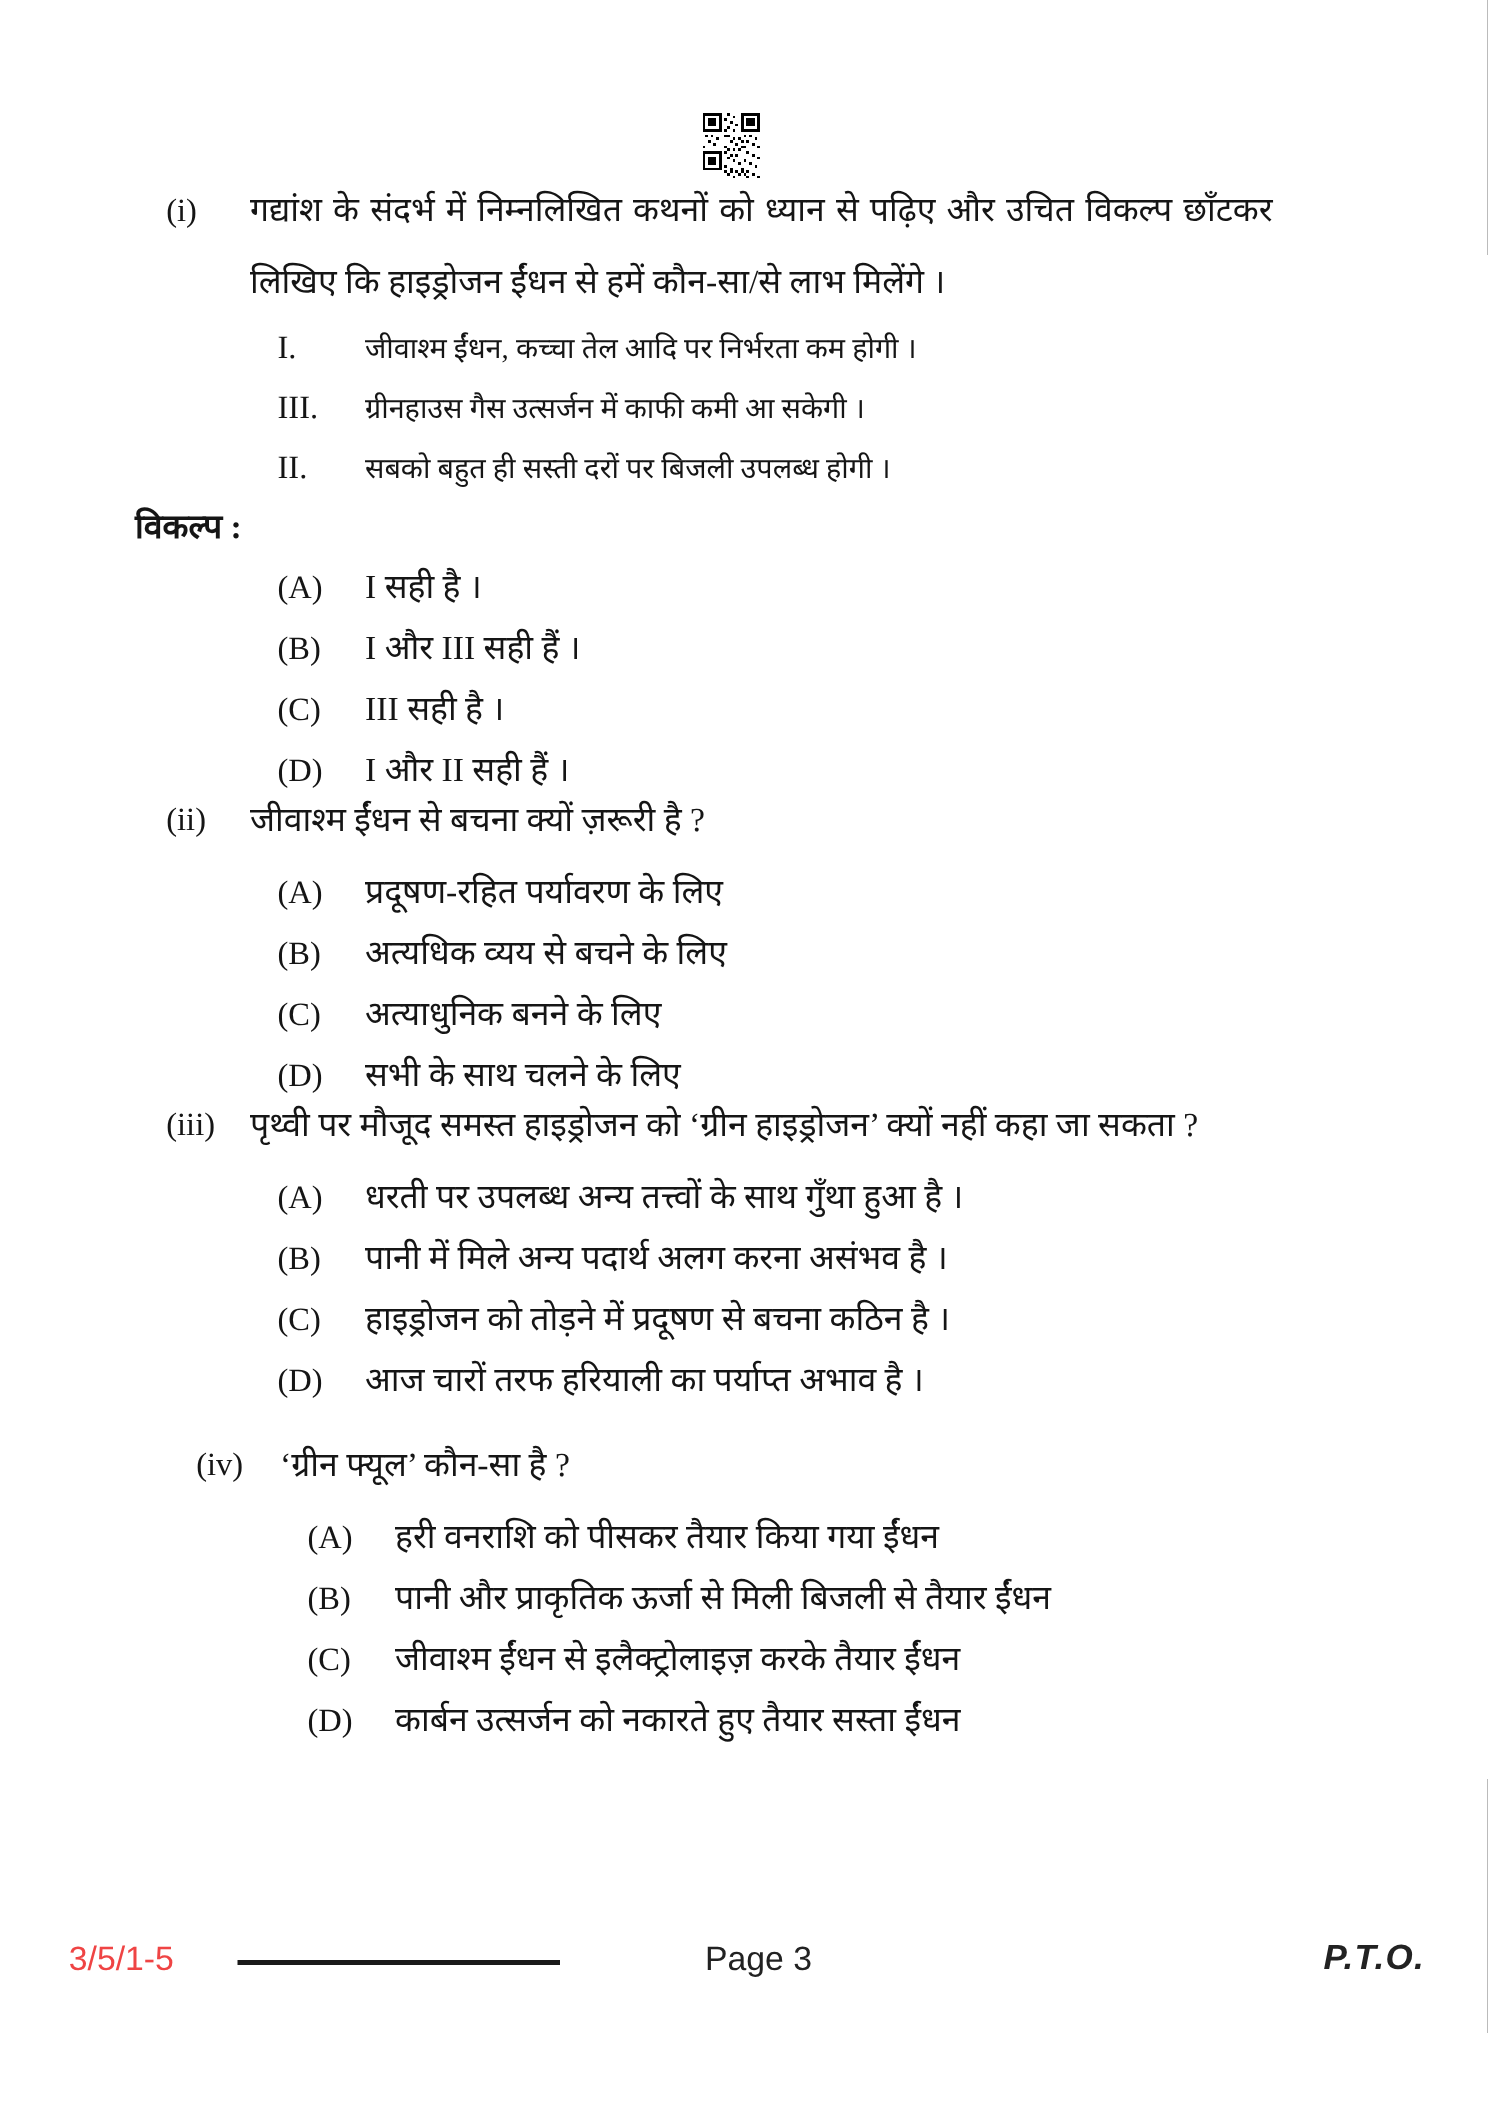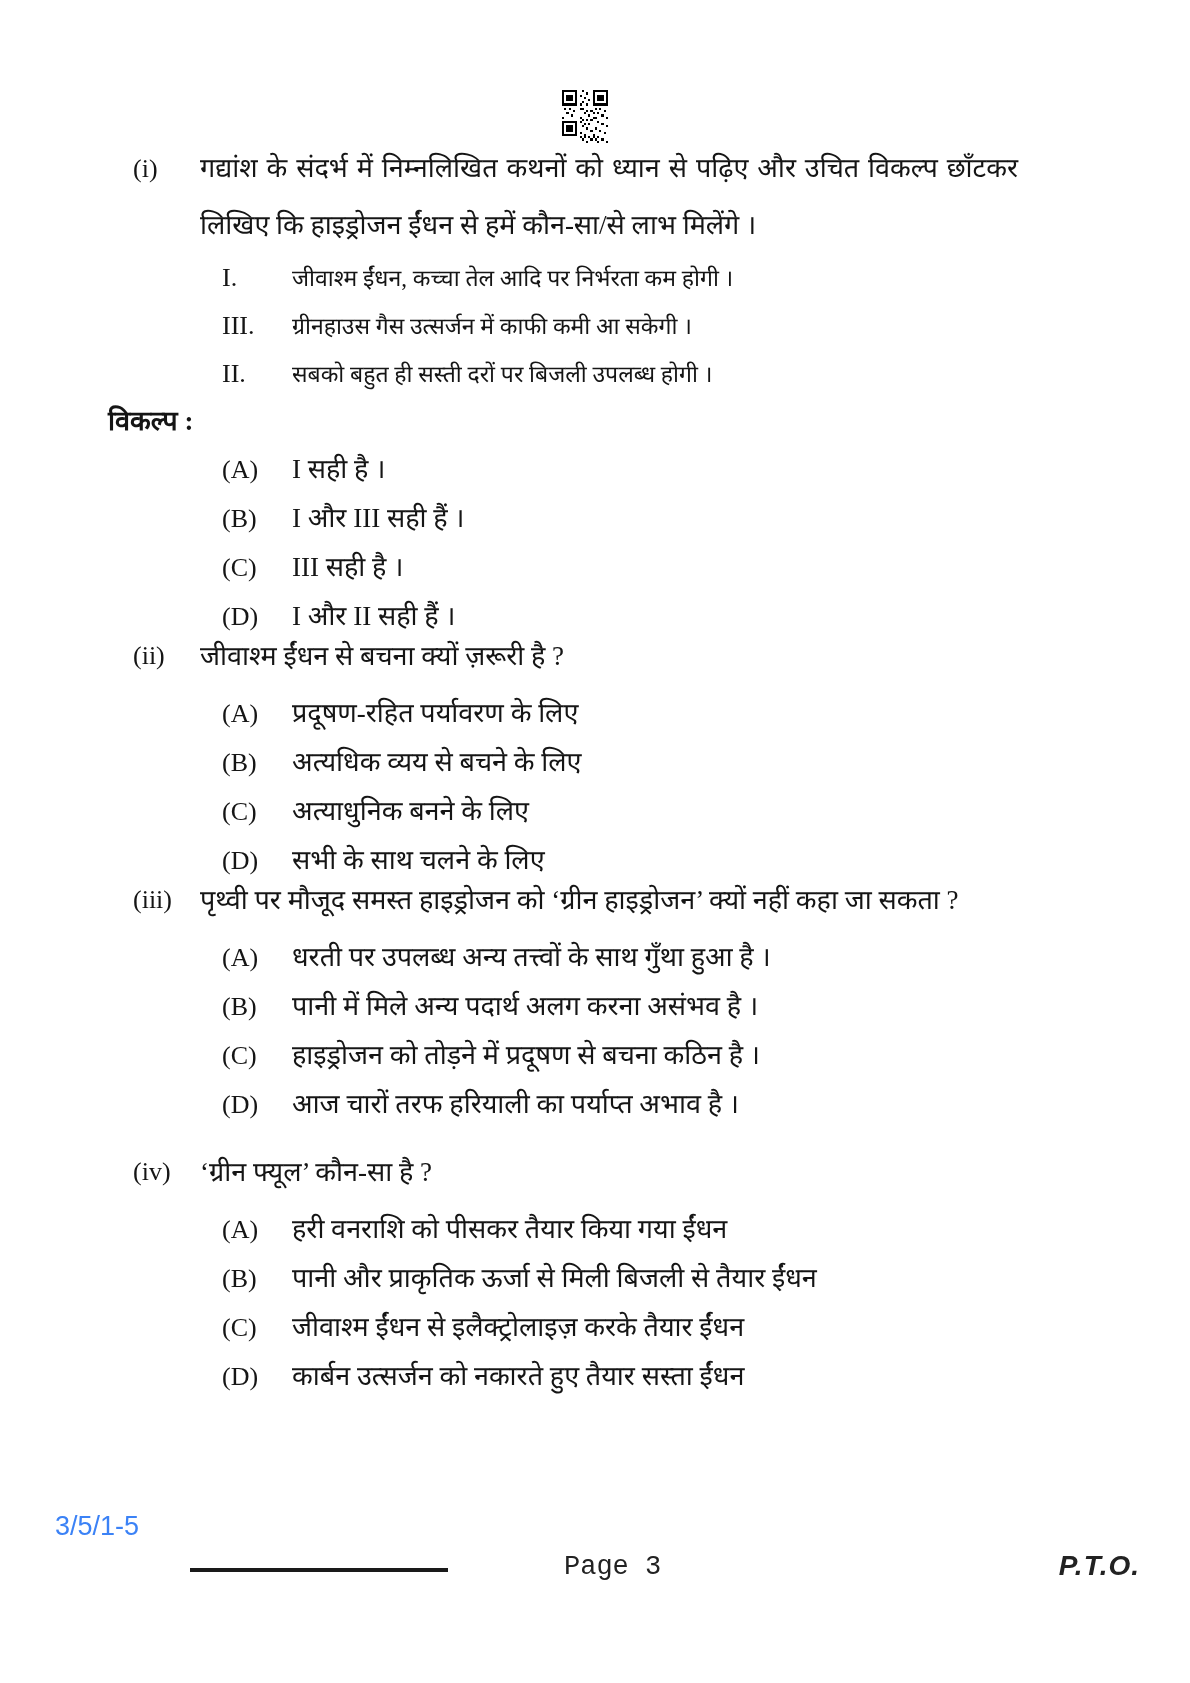--- a/index.html
+++ b/index.html
@@ -26,34 +26,34 @@
   .stm-text{font-size:23px;}
 
   .vikalp{margin-left:108px;font-size:27px;font-weight:bold;line-height:47px;}
 
   .opt-row{display:flex;align-items:baseline;line-height:48px;}
   .opt-letter{flex:0 0 70px;margin-left:222px;font-size:26px;}
   .opt-text{font-size:27px;}
 
   .gap-q2{}
   .gap-q3{}
-  .gap-q4{margin-top:28px;}
+  .gap-q4{margin-top:28px;padding-left:24px;}
   .opts-after-question{margin-top:18px;}
 
   .footer-code{
-    position:absolute;left:55px;top:1511px;
+    position:absolute;left:55px;top:1552px;
     font-family:"Liberation Sans","DejaVu Sans",sans-serif;
-    font-size:27px;color:#3b82f6;
+    font-size:27px;color:#ef4444;
   }
   .footer-rule{
     position:absolute;left:190px;top:1568px;width:258px;height:4px;background:#1a1a1a;
   }
   .footer-page{
     position:absolute;left:564px;top:1552px;
-    font-family:Liberation Mono, monospace;
+    font-family:Liberation Sans, sans-serif;
     font-size:27px;color:#222;
   }
   .footer-pto{
     position:absolute;right:50px;top:1550px;
     font-family:"Liberation Sans","DejaVu Sans",sans-serif;
     font-size:28px;font-style:italic;font-weight:bold;color:#222;
     letter-spacing:1px;
     margin-left:13px;
   }
 </style>

